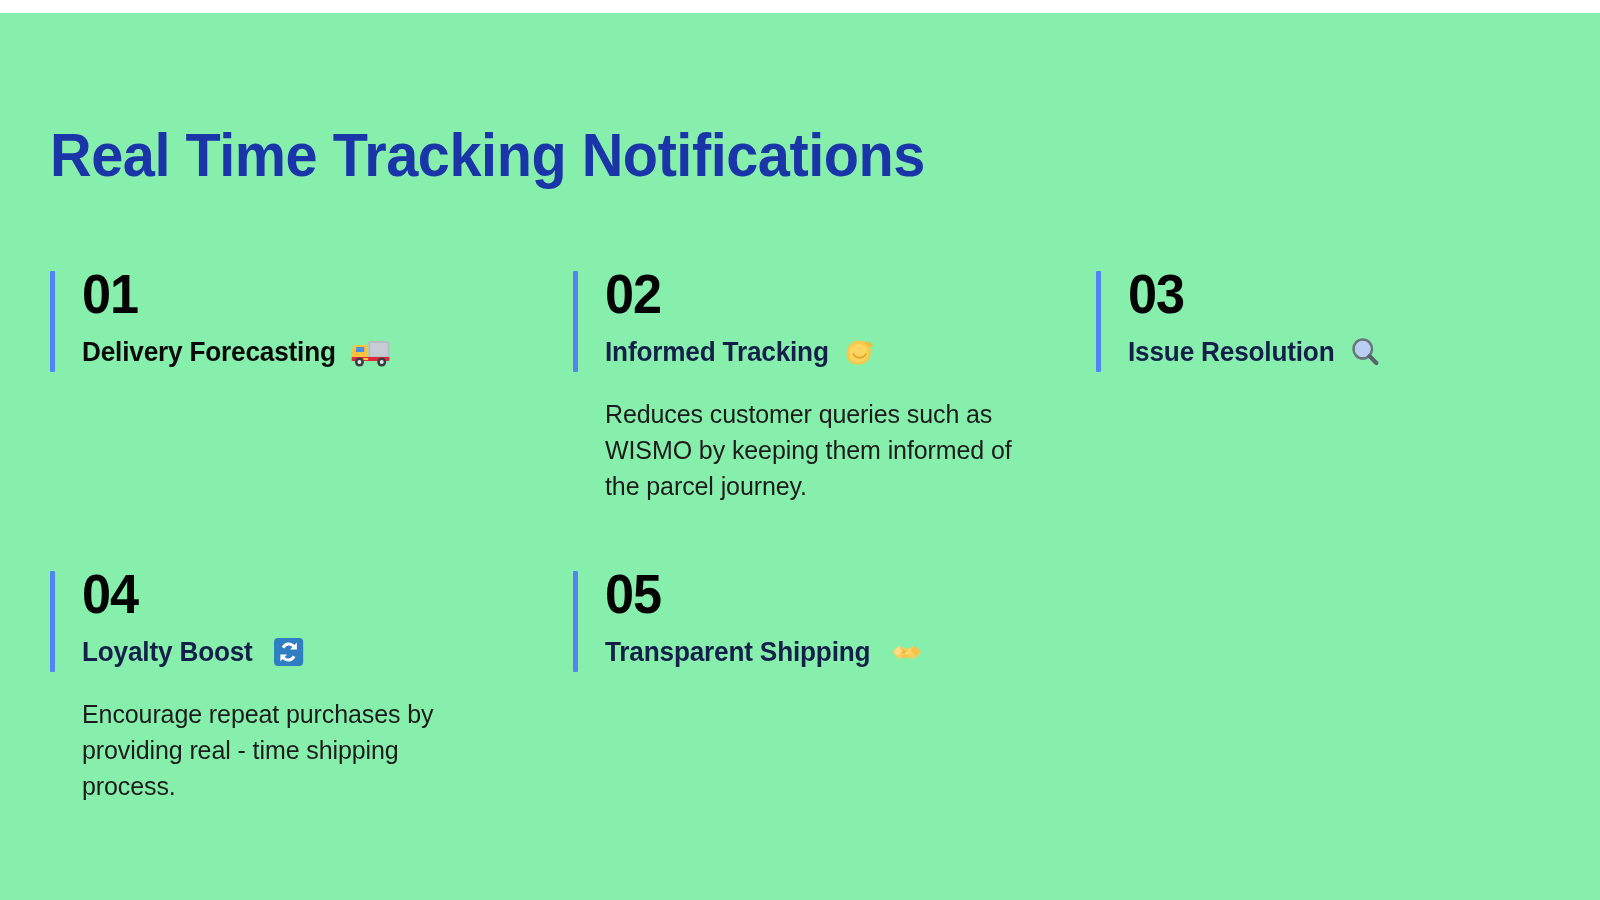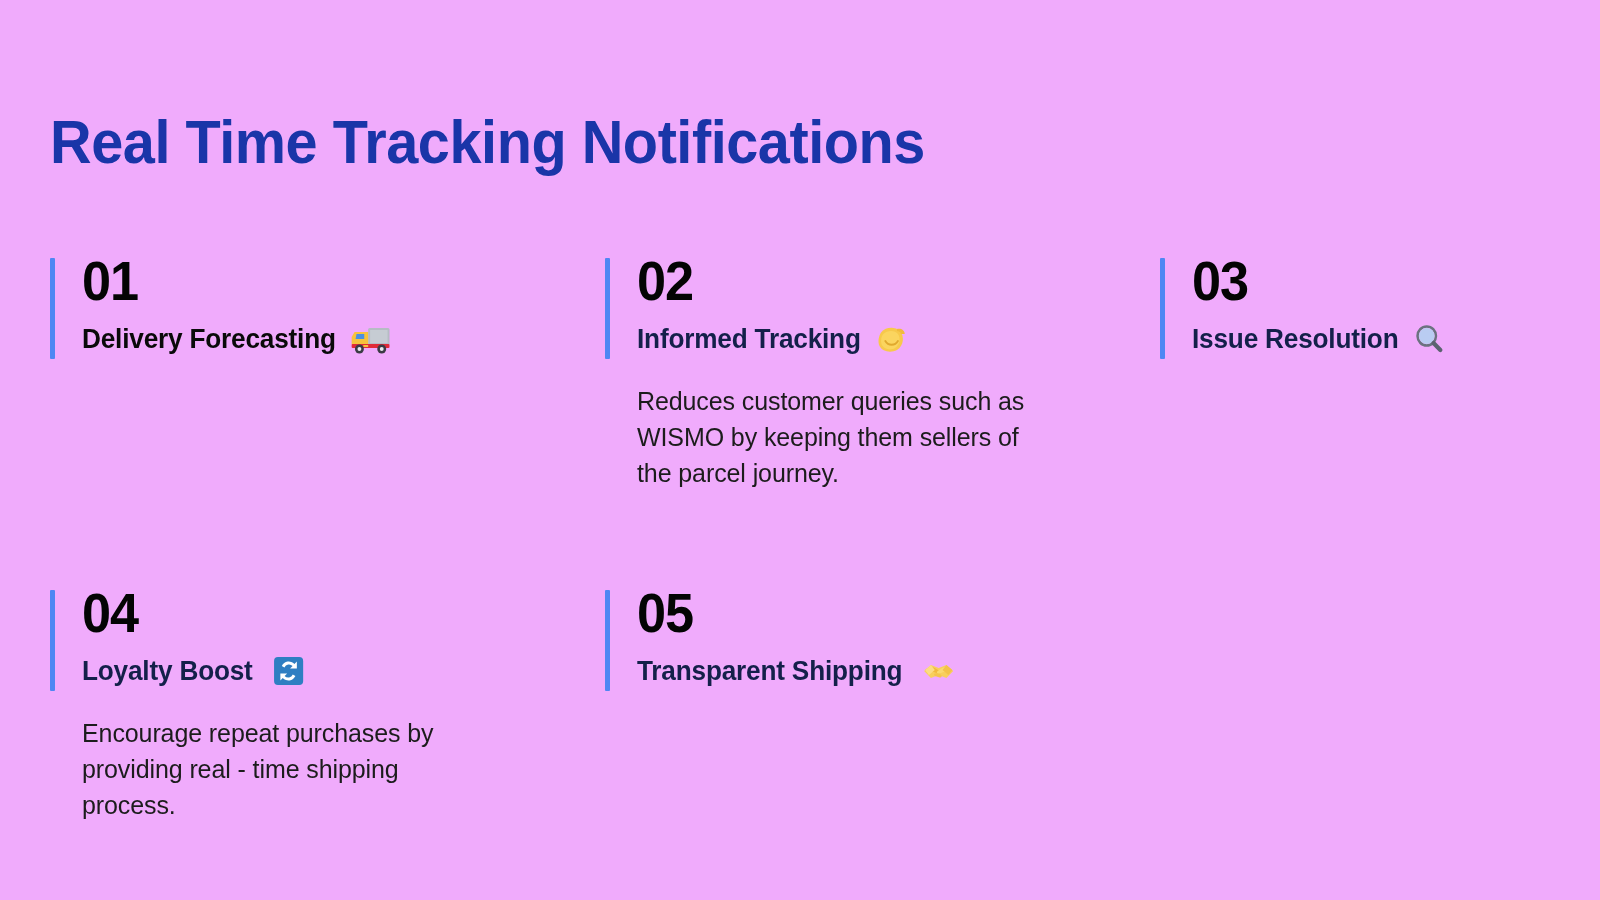--- a/index.html
+++ b/index.html
@@ -11,21 +11,22 @@
     height: 900px;
     background: #ffffff;
     font-family: "Liberation Sans", sans-serif;
     overflow: hidden;
     position: relative;
   }
 
   .slide {
     position: absolute;
     inset: 0;
-    background: #f0abfc;
+    background: #86efac;
+    margin-top: 13px;
   }
 
   
   .page-title {
     position: absolute;
     left: 50px;
     top: 64px;
     font-family: "Liberation Sans Narrow", "Liberation Sans", sans-serif;
     font-size: 62px;
     line-height: 72px;
@@ -41,21 +42,20 @@
   .cards {
     position: absolute;
     left: 50px;
     top: 252px;
     width: 1510px;
     display: grid;
     grid-template-columns: 523px 523px 464px;
     grid-template-rows: 300px 300px;
     column-gap: 0px;
     row-gap: 0px;
-    gap: 32px;
   }
 
   .card {
     position: relative;
     padding-left: 32px;
     box-sizing: border-box;
   }
 
   .card-bar {
     position: absolute;
@@ -162,21 +162,21 @@
         <span>Informed Tracking</span>
         <span class="emoji">
           <svg viewBox="0 0 34 34" xmlns="http://www.w3.org/2000/svg">
             <path d="M7 10 C11 5, 21 4, 26 9 C31 14, 30 24, 23 28 C17 31, 8 30, 5 24 C3 20, 4 14, 7 10 Z" fill="#f7c94b"></path>
             <path d="M9 12 C13 8, 21 8, 24 12 C27 16, 26 23, 21 26 C16 29, 9 27, 7 22 C6 18, 7 14, 9 12 Z" fill="#fbd55f"></path>
             <path d="M11 19 C14 24, 21 24, 24 19" stroke="#e0a92e" stroke-width="2" fill="none" stroke-linecap="round"></path>
             <path d="M23 7 C27 6, 31 8, 31 12 L27 12 C27 10, 25 9, 23 9 Z" fill="#f1bb3c"></path>
           </svg>
         </span>
       </div>
-      <p class="card-body">Reduces customer queries such as WISMO by keeping them sellers of the parcel journey.</p>
+      <p class="card-body">Reduces customer queries such as WISMO by keeping them informed of the parcel journey.</p>
     </div>
 
     <div class="card">
       <div class="card-bar"></div>
       <div class="card-number">03</div>
       <div class="card-title ink-navy">
         <span>Issue Resolution</span>
         <span class="emoji">
           <svg viewBox="0 0 34 34" xmlns="http://www.w3.org/2000/svg">
             <circle cx="15" cy="14" r="9.5" fill="none" stroke="#6b7280" stroke-width="2.6"></circle>

